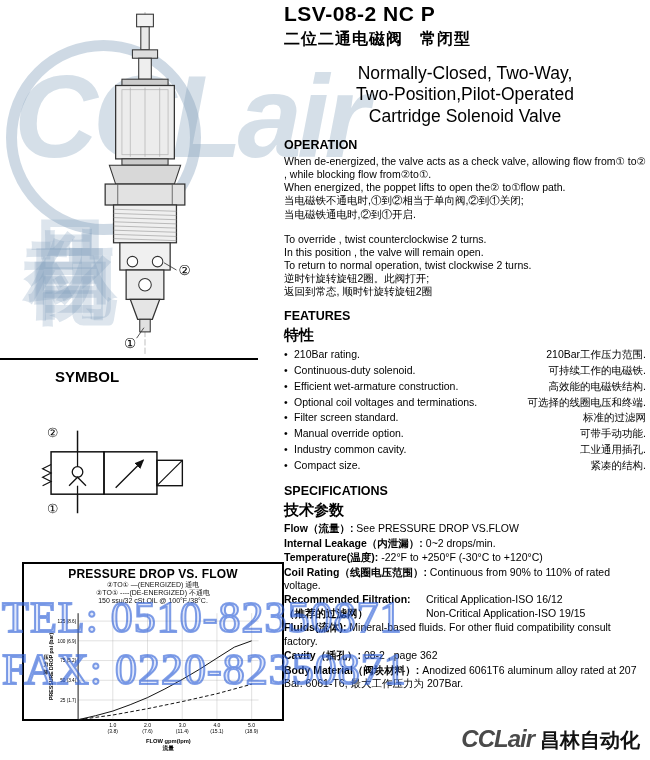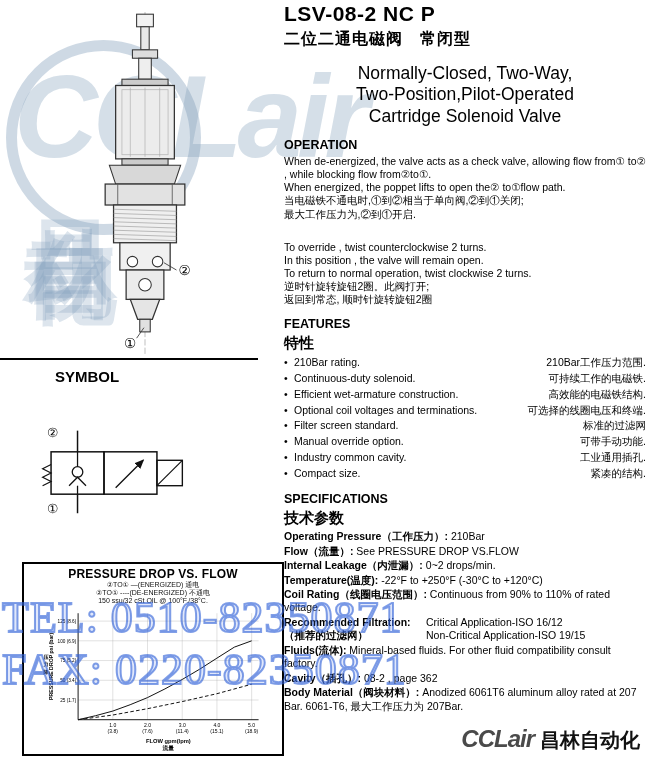--- a/index.html
+++ b/index.html
@@ -17,34 +17,34 @@
   .wm-cn { position:absolute; left:10px; top:148px; writing-mode:vertical-rl; text-orientation:upright;
     font-size:92px; font-weight:bold; color:rgba(125,155,185,.26); letter-spacing:4px; z-index:1; height:620px; }
   .wm-telfax { position:absolute; left:2px; top:592px; z-index:6; white-space:nowrap;
     font-family:"Liberation Serif", serif; font-weight:normal; font-size:44px; line-height:1.18;
     letter-spacing:1px; color:rgba(90,130,235,.18); -webkit-text-stroke:2px rgba(45,95,215,.6); }
   
   .valve-drawing { position:absolute; left:40px; top:10px; z-index:2; }
   .divider { position:absolute; left:0; top:358px; width:258px; border-top:2px solid #000; z-index:2; }
   .symbol-heading { position:absolute; left:55px; top:368px; font-size:15px; font-weight:bold; z-index:2; }
   .symbol-svg { position:absolute; left:14px; top:420px; z-index:2; }
-  .chart-box { position:absolute; left:22px; top:562px; width:262px; height:194px;
+  .chart-box { position:absolute; left:22px; top:562px; width:262px; height:159px;
     border:2px solid #000; z-index:2; background:transparent; }
   .chart-title { font-size:12px; font-weight:bold; text-align:center; margin-top:3px; letter-spacing:.2px; }
   .chart-legend { font-size:7px; text-align:center; line-height:1.16; color:#111; }
   .chart-plot { display:block; margin:1px auto 0 auto; }
   
   .right-col { position:absolute; left:284px; top:2px; width:362px; z-index:2; }
   .title { font-size:21px; font-weight:bold; letter-spacing:.5px; }
   .title-cn { font-size:16px; font-weight:bold; margin-top:3px; letter-spacing:1px; }
   .subtitle { margin-top:13px; font-size:17.5px; line-height:1.22;text-align:center; }
   .sec-heading { font-size:12.5px; font-weight:bold; margin-top:11px; margin-bottom:3px; }
   .sec-heading-cn { font-size:15px; font-weight:bold; margin-bottom:2px; }
   .op-line { font-size:10.5px; line-height:1.25; }
-  .op-gap { margin-top:20px; }
+  .op-gap { margin-top:12px; }
   .feature-row { display:flex; font-size:10.5px; line-height:1.5; }
   .feature-row .cn { margin-left:auto; text-align:right; }
   .bullet { width:10px; flex:0 0 10px; }
   .spec-row { font-size:10.5px; line-height:1.28; margin-bottom:1px; }
   .spec-row .b { font-weight:bold; }
   .spec-filtration { display:flex; font-size:10.5px; line-height:1.28; margin-bottom:1px; }
   .spec-filtration .lblcol { font-weight:bold; flex:0 0 142px; }
   .spec-filtration .valcol { flex:1; }
   
   .footer { position:absolute; right:10px; bottom:6px; z-index:7; display:flex; align-items:baseline; gap:6px; }
@@ -177,21 +177,21 @@
     <div class="subtitle">
       <div>Normally-Closed, Two-Way,</div>
       <div>Two-Position,Pilot-Operated</div>
       <div>Cartridge Solenoid Valve</div>
     </div>
 
     <div class="sec-heading">OPERATION</div>
     <div class="op-line">When de-energized, the valve acts as a check valve, allowing flow from① to② , while blocking flow from②to①.</div>
     <div class="op-line">When energized, the poppet lifts to open the② to①flow path.</div>
     <div class="op-line">当电磁铁不通电时,①到②相当于单向阀,②到①关闭;</div>
-    <div class="op-line">最大工作压力为,②到①开启.</div>
+    <div class="op-line">当电磁铁通电时,②到①开启.</div>
     <div class="op-line op-gap">To override , twist counterclockwise 2 turns.</div>
     <div class="op-line">In this position , the valve will remain open.</div>
     <div class="op-line">To return to normal operation, twist clockwise 2 turns.</div>
     <div class="op-line">逆时针旋转旋钮2圈。此阀打开;</div>
     <div class="op-line">返回到常态, 顺时针旋转旋钮2圈</div>
 
     <div class="sec-heading">FEATURES</div>
     <div class="sec-heading-cn">特性</div>
 
     <div class="feature-row">
@@ -231,24 +231,20 @@
     </div>
     <div class="feature-row">
       <span class="bullet">•</span>
       <span class="en">Compact size.</span>
       <span class="cn">紧凑的结构.</span>
     </div>
 
     <div class="sec-heading">SPECIFICATIONS</div>
     <div class="sec-heading-cn">技术参数</div>
 
-    <div class="spec-row">
-      <span class="b">Operating Pressure（工作压力）:</span>
-      <span>210Bar</span>
-    </div>
     <div class="spec-row">
       <span class="b">Flow（流量）:</span>
       <span>See PRESSURE DROP VS.FLOW</span>
     </div>
     <div class="spec-row">
       <span class="b">Internal Leakage（内泄漏）:</span>
       <span>0~2 drops/min.</span>
     </div>
     <div class="spec-row">
       <span class="b">Temperature(温度):</span>

